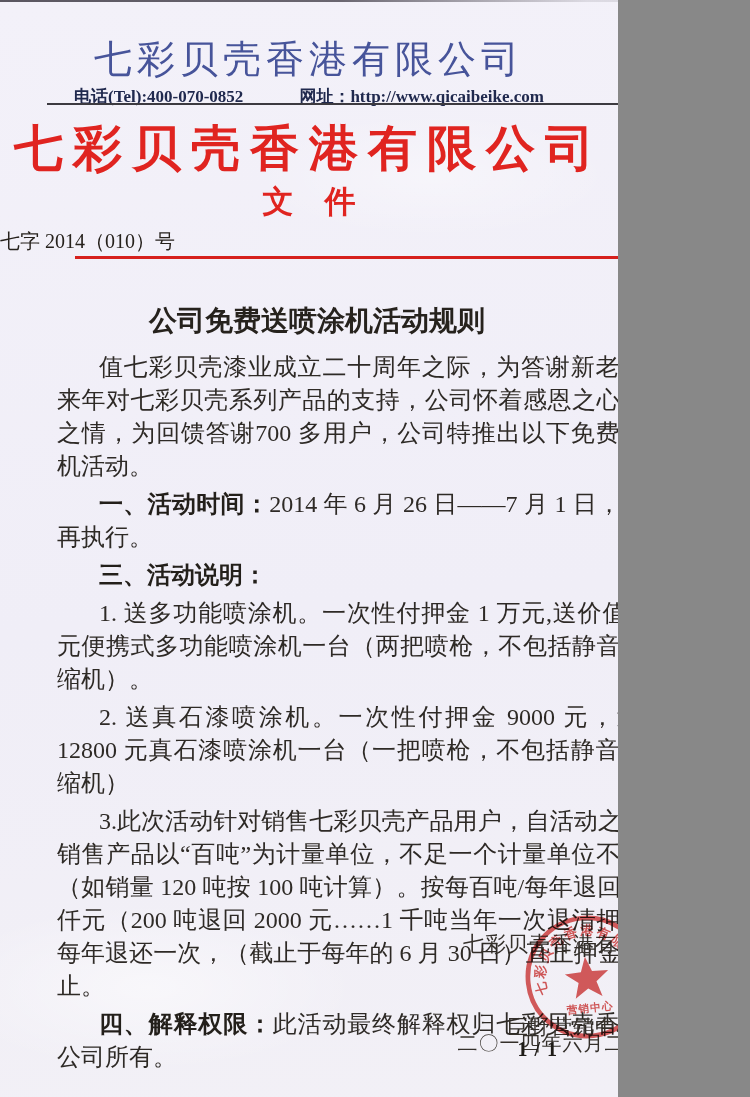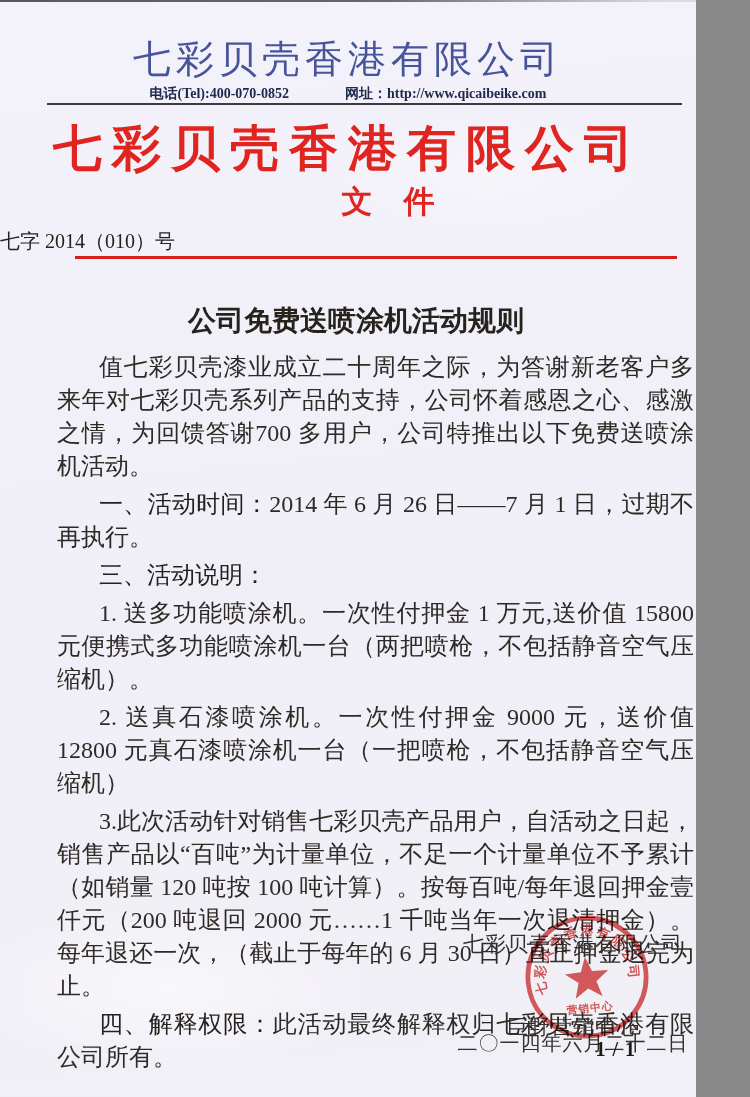--- a/index.html
+++ b/index.html
@@ -1,53 +1,53 @@
 <!DOCTYPE html>
 <html><head>
 <meta charset="utf-8">
 <style>
   html,body{margin:0;padding:0;}
   body{background:#888; font-family:"Liberation Serif","DejaVu Serif",serif;}
   .page{
-    position:relative; width:696px; height:1097px; overflow:hidden;
+    position:relative; width:618px; height:1097px; overflow:hidden;
     background:#f2f0f8;
     background-image:
       radial-gradient(ellipse 300px 120px at 24% 90%, rgba(255,255,255,.5), rgba(255,255,255,0) 70%),
       radial-gradient(ellipse 260px 90px at 70% 16%, rgba(255,255,255,.35), rgba(255,255,255,0) 70%),
       linear-gradient(175deg, #f3f1f9 0%, #f0eef7 55%, #f2f0f6 100%);
     color:#2b2824;
   }
   .scan-edge-top{position:absolute;top:0;left:0;width:100%;height:2px;
     background:linear-gradient(90deg,#5a5660 0%,#6a6670 55%,rgba(90,86,96,.15) 95%);}
   
   .lh-name{position:absolute;top:34px;left:0;width:100%;text-align:center;
     font-size:38px;letter-spacing:5px;color:#47549a;
     font-family:"Liberation Serif","DejaVu Serif",serif;}
   .lh-contact{position:absolute;top:85px;left:0;width:100%;text-align:center;
-    font-size:14px;color:#20294e;font-weight:bold;}
+    font-size:17px;color:#20294e;font-weight:bold;}
   .lh-contact .gap{display:inline-block;width:56px;}
   .lh-rule{position:absolute;top:103px;left:47px;width:635px;height:2px;background:#3c3a40;}
   
   .doc-company{position:absolute;top:116px;left:0;width:100%;text-align:center;
     font-size:49px;font-weight:bold;letter-spacing:10px;color:#e02420;
     font-family:"Liberation Sans","DejaVu Sans",sans-serif;}
   .doc-type{position:absolute;top:181px;left:0;width:100%;text-align:center;
     font-size:31px;font-weight:bold;color:#e02420;
-    font-family:"Liberation Sans","DejaVu Sans",sans-serif;padding-left:40px;}
+    font-family:"Liberation Sans","DejaVu Sans",sans-serif;}
   .doc-number{position:absolute;top:228px;left:0;width:100%;text-align:left;
     font-size:20px;color:#26211c;}
   .red-rule{position:absolute;top:256px;left:75px;width:602px;height:3px;background:#d6201d;}
   
   .doc-title{position:absolute;top:302px;left:8px;width:100%;text-align:center;
     font-size:28px;font-weight:bold;color:#26221d;
     font-family:"Liberation Sans","DejaVu Sans",sans-serif;}
   .body-text{position:absolute;top:351px;left:57px;width:637px;
     font-size:24px;line-height:33px;text-align:justify;color:#2e2a26;}
   .body-text p{margin:0 0 5px 0;text-indent:42px;}
-  .body-text b{font-weight:normal;color:#231f1a;}
+  .body-text b{font-weight:bold;color:#231f1a;}
   
   .sig{position:absolute;left:413px;width:320px;text-align:center;
     font-size:21px;color:#35302b;letter-spacing:1px;}
   .sig.l1{top:930px;}
   .sig.l2{top:969px;margin-top:44px;}
   .sig.l3{top:1030px;font-size:20px;}
   .page-num{position:absolute;top:1038px;right:60px;font-size:20px;font-weight:bold;
     letter-spacing:1px;color:#1e1b17;font-family:"Liberation Serif","DejaVu Serif",serif;}
   
   .stamp{position:absolute;left:524px;top:914px;width:126px;height:126px;

